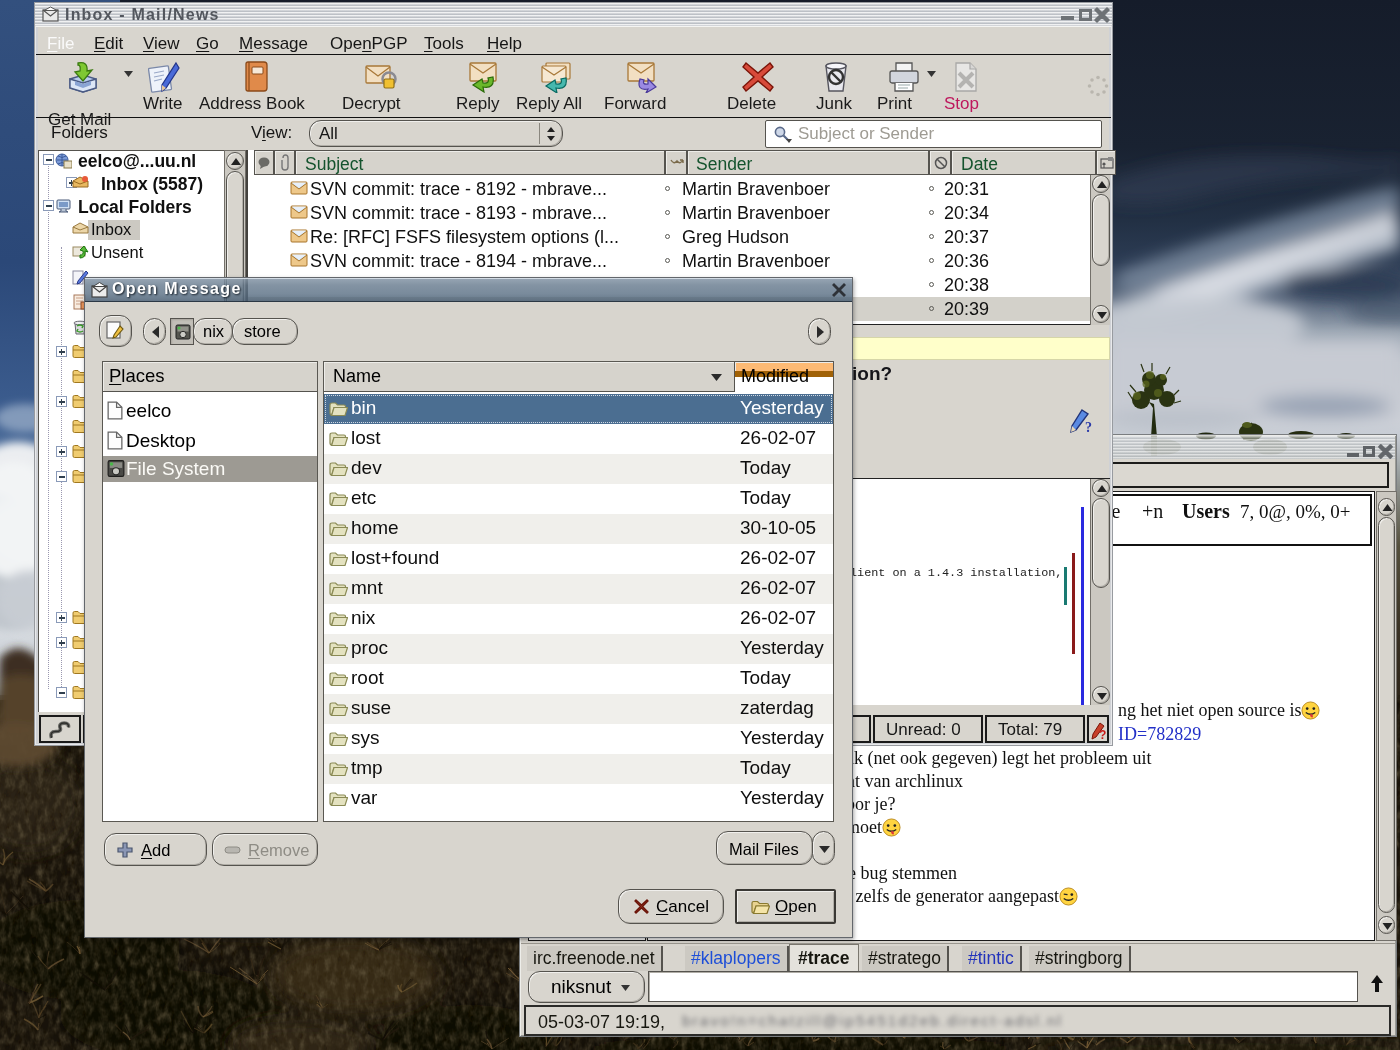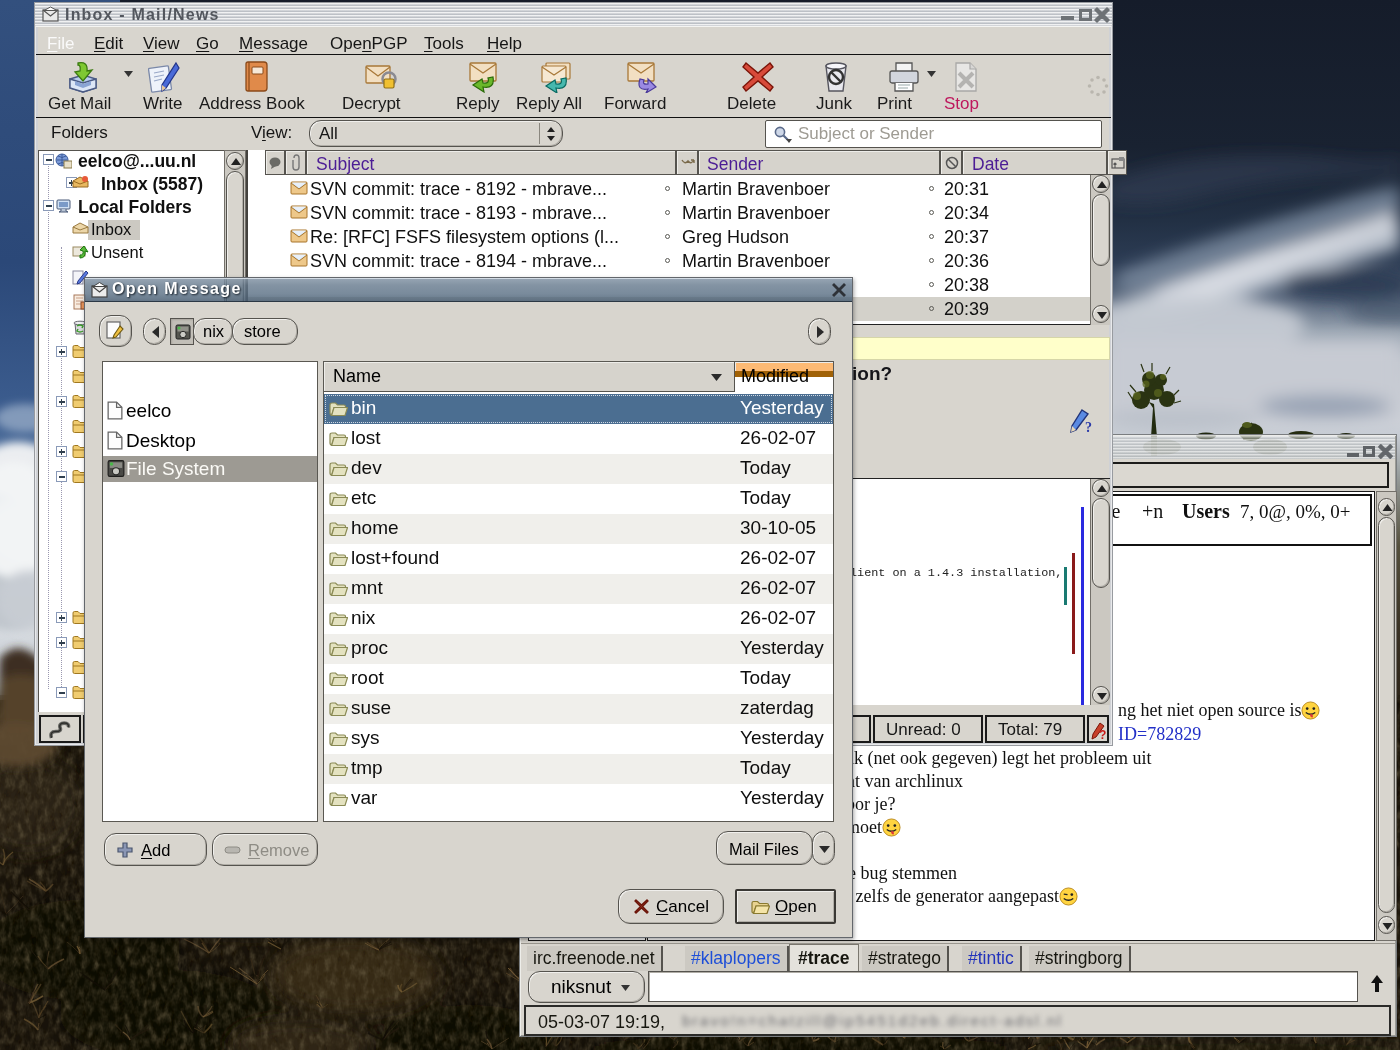--- a/index.html
+++ b/index.html
@@ -803,21 +803,21 @@
   <span class="abs" style="left:451px;top:7px"><u>H</u>elp</span>
  </div>
 
  <div class="abs" style="left:2px;top:54px;right:2px;height:62px;border-bottom:1px solid #111;font-size:17px;color:#1a1a1a">
   <svg class="abs" style="left:30px;top:5px" width="34" height="32" viewBox="0 0 34 32">
    <path d="M4 18 L17 14 L30 18 L30 27 L17 31 L4 27 Z" fill="#b8ccec" stroke="#4a5a84" stroke-width="1.4"></path>
    <path d="M4 18 L17 22 L30 18 L30 27 L17 31 L4 27 Z" fill="#dce6f6" stroke="#4a5a84" stroke-width="1.4"></path>
    <path d="M9 20 L17 23 L25 20 L25 24 L17 27 L9 24 Z" fill="#8aa4d4"></path>
    <path d="M12 2 Q22 0 21 10 L26 9 L17 20 L9 11 L14 10 Q15 4 12 4 Z" fill="#7ec832" stroke="#3a7a10" stroke-width="1.3"></path>
   </svg>
-  <span class="abs" style="left:12px;top:38px">Get Mail</span>
+  <span class="abs" style="left:12px;top:54px">Get Mail</span>
   <svg class="abs" style="left:88px;top:15px" width="9" height="6">
         <path d="M0 0 L9 0 L4.5 6 Z" fill="#333"></path>
       </svg>
   <svg class="abs" style="left:112px;top:5px" width="32" height="32" viewBox="0 0 32 32">
    <rect x="2" y="6" width="20" height="24" rx="1" fill="#eef2fa" stroke="#7a88a8" stroke-width="1.3" transform="rotate(-8 12 18)"></rect>
    <path d="M6 12 L16 10 M6 16 L16 14 M6 20 L14 18" stroke="#9aa8c8" stroke-width="1.2"></path>
    <path d="M28 2 L31 7 L18 27 L14 30 L14 24 Z" fill="#4a6ad8" stroke="#22348a" stroke-width="1.2"></path>
    <path d="M14 30 L14 24 L18 27 Z" fill="#e8c89a"></path>
   </svg>
   <span class="abs" style="left:107px;top:38px">Write</span>
@@ -1055,21 +1055,21 @@
         </svg></div>
   <div class="btn3d abs" style="left:1px;bottom:1px;width:18px;height:18px"><svg width="18" height="18">
           <path d="M9 13 L14 6 L4 6 Z" fill="#222"></path>
         </svg></div>
   <div class="btn3d abs" style="left:1px;top:20px;width:18px;height:300px"></div>
  </div>
  <div class="abs" style="left:212px;top:148px;width:2px;height:562px;background:#44423e"></div>
 
  <div class="abs" style="left:214px;top:148px;width:842px;height:175px;background:#fff;border-bottom:1px solid #222"></div>
 
- <div class="abs" style="left:231px;top:148px;height:16px;width:862px;font-size:17.5px;color:#4c1d95">
+ <div class="abs" style="left:220px;top:148px;height:16px;width:862px;font-size:17.5px;color:#14532d">
   <div class="hdr abs" style="left:0;width:20px">
         <svg class="abs" style="left:3px;top:6px" width="13" height="12">
           <ellipse cx="6" cy="5" rx="5.5" ry="4.5" fill="#6b6b66"></ellipse>
           <path d="M3 8 L2 12 L7 9 Z" fill="#6b6b66"></path>
         </svg>
       </div>
   <div class="hdr abs" style="left:20px;width:21px">
         <svg class="abs" style="left:5px;top:3px" width="10" height="18" viewBox="0 0 10 18">
           <path d="M3 4 Q3 1 5.5 1 Q8 1 8 4 L8 13 Q8 16 5 16 Q2 16 2 13 L2 6" fill="none" stroke="#777" stroke-width="1.4"></path>
         </svg>
@@ -1260,20 +1260,23 @@
  <div class="abs btn3d" style="left:147px;top:40px;width:66px;height:27px">
       <span class="abs" style="left:11px;top:3px;font-size:16.5px">store</span>
     </div>
  <div class="abs btn3d" style="left:723px;top:40px;width:23px;height:27px">
   <svg class="abs" style="left:7px;top:7px" width="9" height="12">
         <path d="M1 0 L1 12 L8 6 Z" fill="#2a2a2a"></path>
       </svg>
  </div>
 
  <div class="abs" style="left:17px;top:83px;width:216px;height:461px;background:#fff;border:1px solid #5a5852">
+  <div class="abs" style="left:0;top:0;right:0;height:30px;background:#d6d3cc;border-bottom:1px solid #55534e;box-shadow:inset 1px 1px 0 #eeede9">
+   <span class="abs" style="left:6px;top:3px;font-size:18.5px"><u>P</u>laces</span>
+  </div>
   <div class="abs" style="left:0;top:36px;height:28px;font-size:19px">
    <svg class="abs" style="left:4px;top:3px" width="16" height="19" viewBox="0 0 15 18">
           <path d="M1 1 L9 1 L14 6 L14 17 L1 17 Z" fill="#fdfdfd" stroke="#666" stroke-width="1.2"></path>
           <path d="M9 1 L9 6 L14 6" fill="none" stroke="#666" stroke-width="1.2"></path>
         </svg>
    <span class="abs" style="left:23px;top:2px">eelco</span>
   </div>
   <div class="abs" style="left:0;top:66px;height:28px;font-size:19px">
    <svg class="abs" style="left:4px;top:3px" width="16" height="19" viewBox="0 0 15 18">
           <path d="M1 1 L9 1 L14 6 L14 17 L1 17 Z" fill="#fdfdfd" stroke="#666" stroke-width="1.2"></path>

